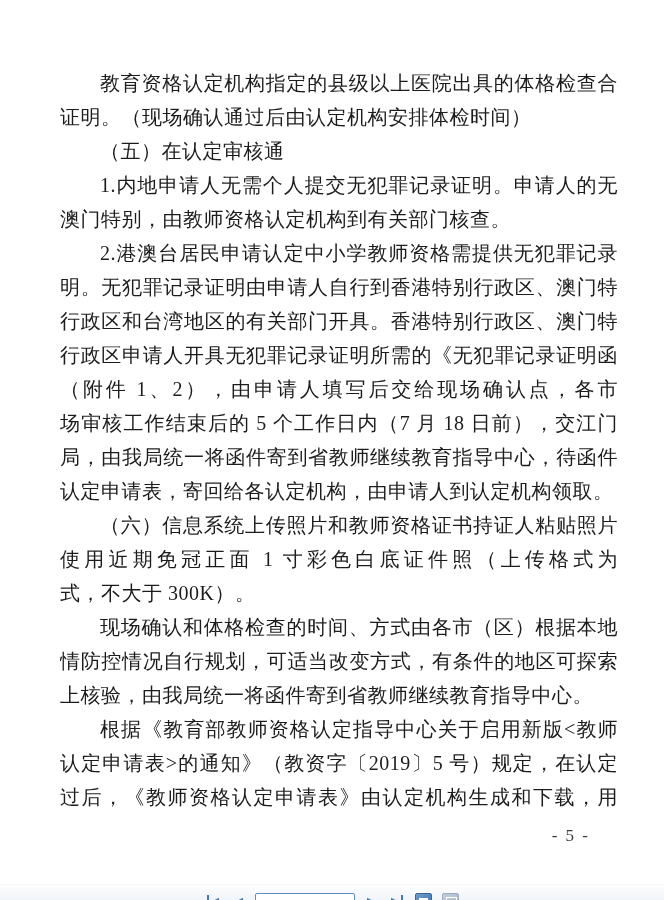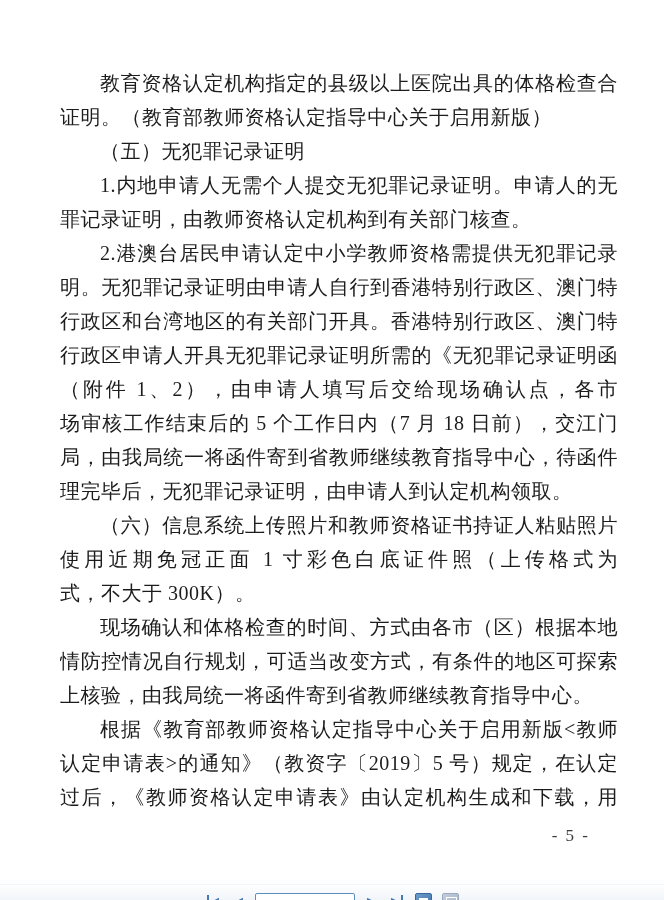--- a/index.html
+++ b/index.html
@@ -117,32 +117,32 @@
     border: 1px solid #ffffff;
   }
 </style>
 </head>
 <body>
 
 <div class="page">
 
   <div class="doc-content">
       <div class="line indent">教育资格认定机构指定的县级以上医院出具的体格检查合格</div>
-      <div class="line para-end">证明。（教育部教师资格认定指导中心关于启用新版）</div>
-      <div class="line indent para-end">（五）无犯罪记录证明</div>
+      <div class="line para-end">证明。（现场确认通过后由认定机构安排体检时间）</div>
+      <div class="line indent para-end">（五）在认定审核通</div>
       <div class="line indent">1.内地申请人无需个人提交无犯罪记录证明。申请人的无犯</div>
-      <div class="line para-end">罪记录证明，由教师资格认定机构到有关部门核查。</div>
+      <div class="line para-end">澳门特别，由教师资格认定机构到有关部门核查。</div>
       <div class="line indent">2.港澳台居民申请认定中小学教师资格需提供无犯罪记录证</div>
       <div class="line">明。无犯罪记录证明由申请人自行到香港特别行政区、澳门特别</div>
       <div class="line">行政区和台湾地区的有关部门开具。香港特别行政区、澳门特别</div>
       <div class="line">行政区申请人开具无犯罪记录证明所需的《无犯罪记录证明函件》</div>
       <div class="line">（附件 1、2），由申请人填写后交给现场确认点，各市（区）在现</div>
       <div class="line">场审核工作结束后的 5 个工作日内（7 月 18 日前），交江门市教育</div>
       <div class="line">局，由我局统一将函件寄到省教师继续教育指导中心，待函件办</div>
-      <div class="line para-end">理完毕后，无犯罪记录证明，由申请人到认定机构领取。</div>
+      <div class="line para-end">认定申请表，寄回给各认定机构，由申请人到认定机构领取。</div>
       <div class="line indent">（六）信息系统上传照片和教师资格证书持证人粘贴照片统一</div>
       <div class="line">使用近期免冠正面 1 寸彩色白底证件照（上传格式为 JPG/JPEG 格</div>
       <div class="line para-end">式，不大于 300K）。</div>
       <div class="line indent">现场确认和体格检查的时间、方式由各市（区）根据本地疫</div>
       <div class="line">情防控情况自行规划，可适当改变方式，有条件的地区可探索网</div>
       <div class="line para-end">上核验，由我局统一将函件寄到省教师继续教育指导中心。</div>
       <div class="line indent">根据《教育部教师资格认定指导中心关于启用新版&lt;教师资格</div>
       <div class="line">认定申请表&gt;的通知》（教资字〔2019〕5 号）规定，在认定审核通</div>
       <div class="line">过后，《教师资格认定申请表》由认定机构生成和下载，用 A4 纸</div>
     </div>

